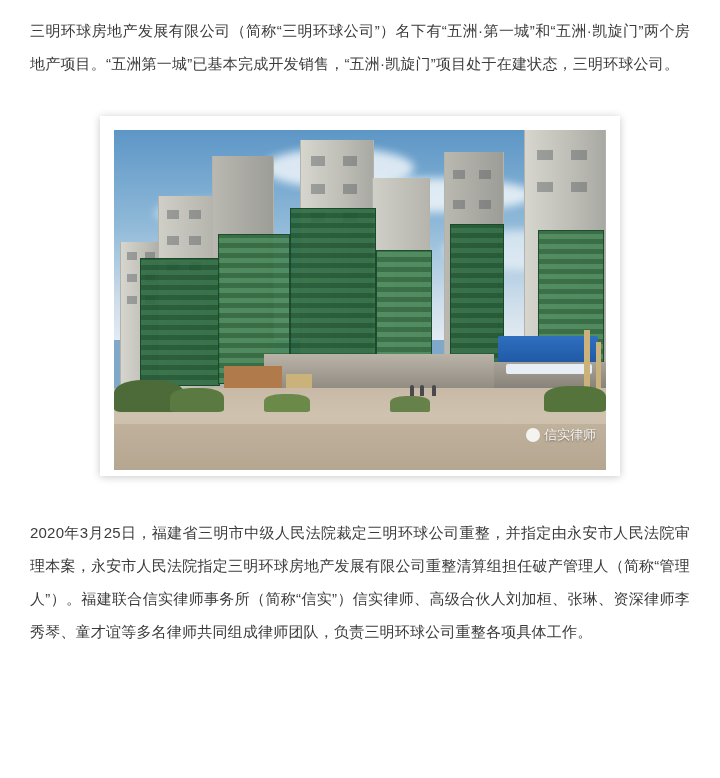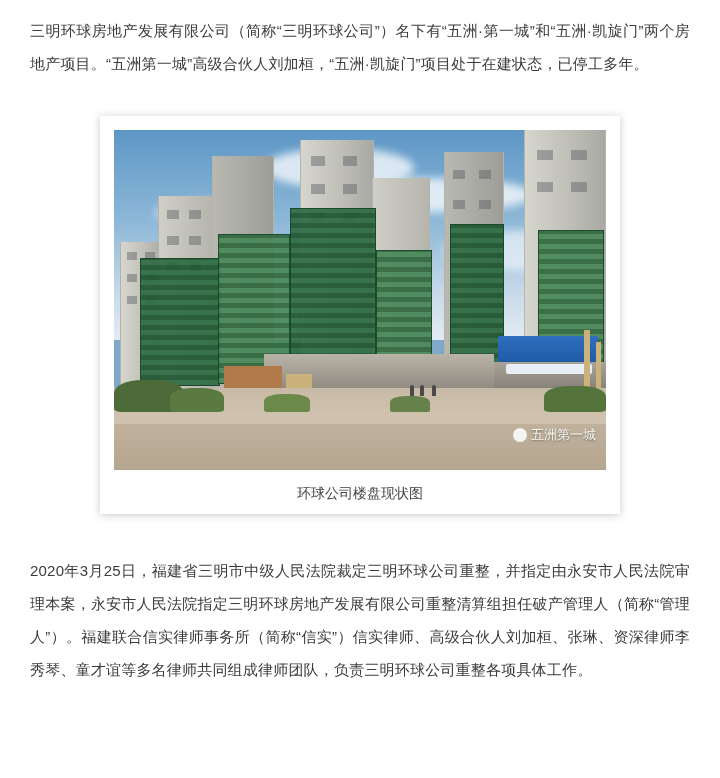--- a/index.html
+++ b/index.html
@@ -174,21 +174,21 @@
   .para-bottom {
     margin-top: 40px;
   }
 </style>
 </head>
 <body>
 
 <div class="page">
   <div class="article">
 
-    <p class="para para-top">三明环球房地产发展有限公司（简称“三明环球公司”）名下有“五洲·第一城”和“五洲·凯旋门”两个房地产项目。“五洲第一城”高级合伙人刘加桓，“五洲·凯旋门”项目处于在建状态，已停工多年。</p>
+    <p class="para para-top">三明环球房地产发展有限公司（简称“三明环球公司”）名下有“五洲·第一城”和“五洲·凯旋门”两个房地产项目。“五洲第一城”已基本完成开发销售，“五洲·凯旋门”项目处于在建状态，三明环球公司。</p>
 
     <div class="figure-wrap">
       <div class="figure">
 
         <div class="photo">
           <div class="sky"></div>
           <div class="cloud c1"></div>
           <div class="cloud c2"></div>
           <div class="cloud c3"></div>
           <div class="cloud c4"></div>
@@ -264,24 +264,23 @@
           <div class="bush" style="left:150px; width:46px; height:18px; background:#6b8a4a;"></div>
           <div class="bush" style="left:276px; width:40px; height:16px; background:#66824a;"></div>
           <div class="bush" style="left:430px; width:62px; height:26px; background:#55743c;"></div>
 
           <div class="person" style="left:296px;"></div>
           <div class="person" style="left:306px;"></div>
           <div class="person" style="left:318px;"></div>
 
           <div class="watermark">
             <span class="wm-dot"></span>
-            <span>五洲第一城</span>
+            <span>信实律师</span>
           </div>
         </div>
 
-        <div class="caption">环球公司楼盘现状图</div>
       </div>
     </div>
 
     <p class="para para-bottom">2020年3月25日，福建省三明市中级人民法院裁定三明环球公司重整，并指定由永安市人民法院审理本案，永安市人民法院指定三明环球房地产发展有限公司重整清算组担任破产管理人（简称“管理人”）。福建联合信实律师事务所（简称“信实”）信实律师、高级合伙人刘加桓、张琳、资深律师李秀琴、童才谊等多名律师共同组成律师团队，负责三明环球公司重整各项具体工作。</p>
 
   </div>
 </div>
 
 </body></html>

